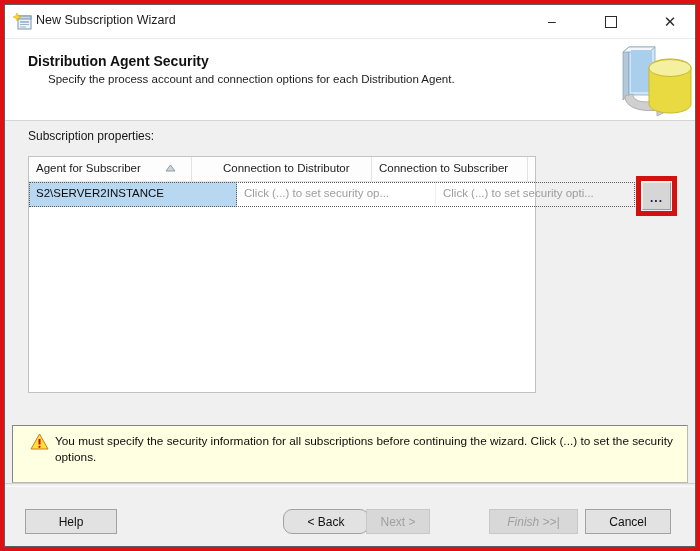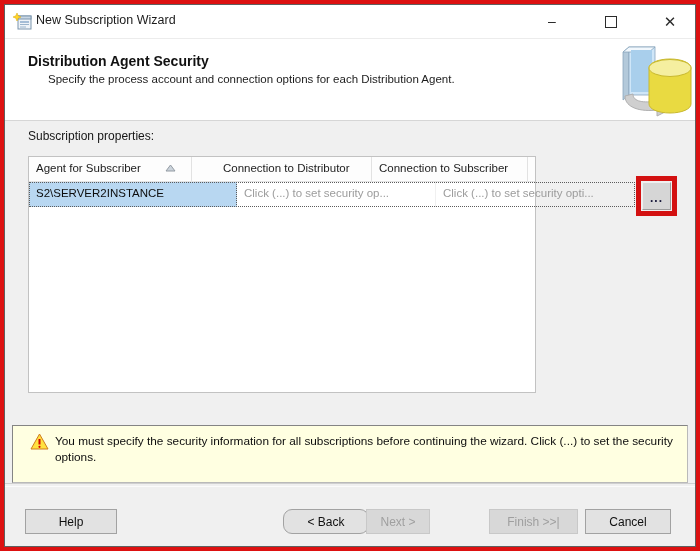--- a/index.html
+++ b/index.html
@@ -47,21 +47,21 @@
   .warn-icon{position:absolute;left:17px;top:7px;width:19px;height:17px;}
   .warn-text{position:absolute;left:42px;top:7px;width:622px;font-size:11.8px;line-height:16px;color:#0d0d0d;}
 
   
   .footer-line{position:absolute;left:0;right:0;top:478px;height:2px;border-top:1px solid #cfcfcf;border-bottom:1px solid #fbfbfb;}
   .btn{position:absolute;top:504px;height:25px;box-sizing:border-box;background:#e2e2e2;border:1px solid #a2a2a2;font-size:12px;color:#101010;text-align:center;line-height:23px;cursor:pointer;font-family:inherit;}
   .btn.disabled{background:#d8d8d8;border-color:#c8c8c8;color:#9f9f9f;cursor:default;}
   .btn-help{left:20px;width:92px;}
   .btn-back{left:278px;width:86px;border-radius:9px;}
   .btn-next{left:361px;width:64px;}
-  .btn-finish{left:484px;width:89px;}
+  .btn-finish{left:484px;width:89px;font-style:italic;}
   .btn-cancel{left:580px;width:86px;}
 </style>
 </head>
 <body>
 
 <div class="frame">
   <div class="window">
 
     <div class="titlebar">
       <svg class="app-icon" viewBox="0 0 20 18">

